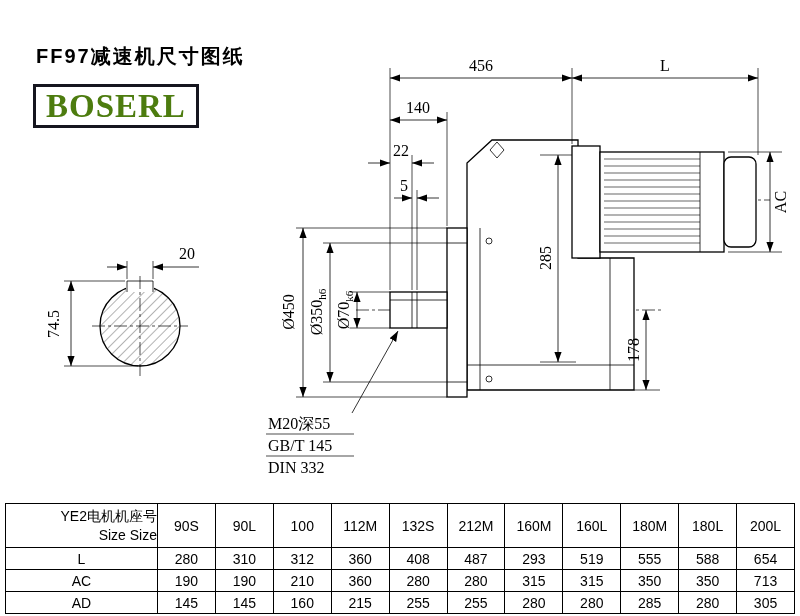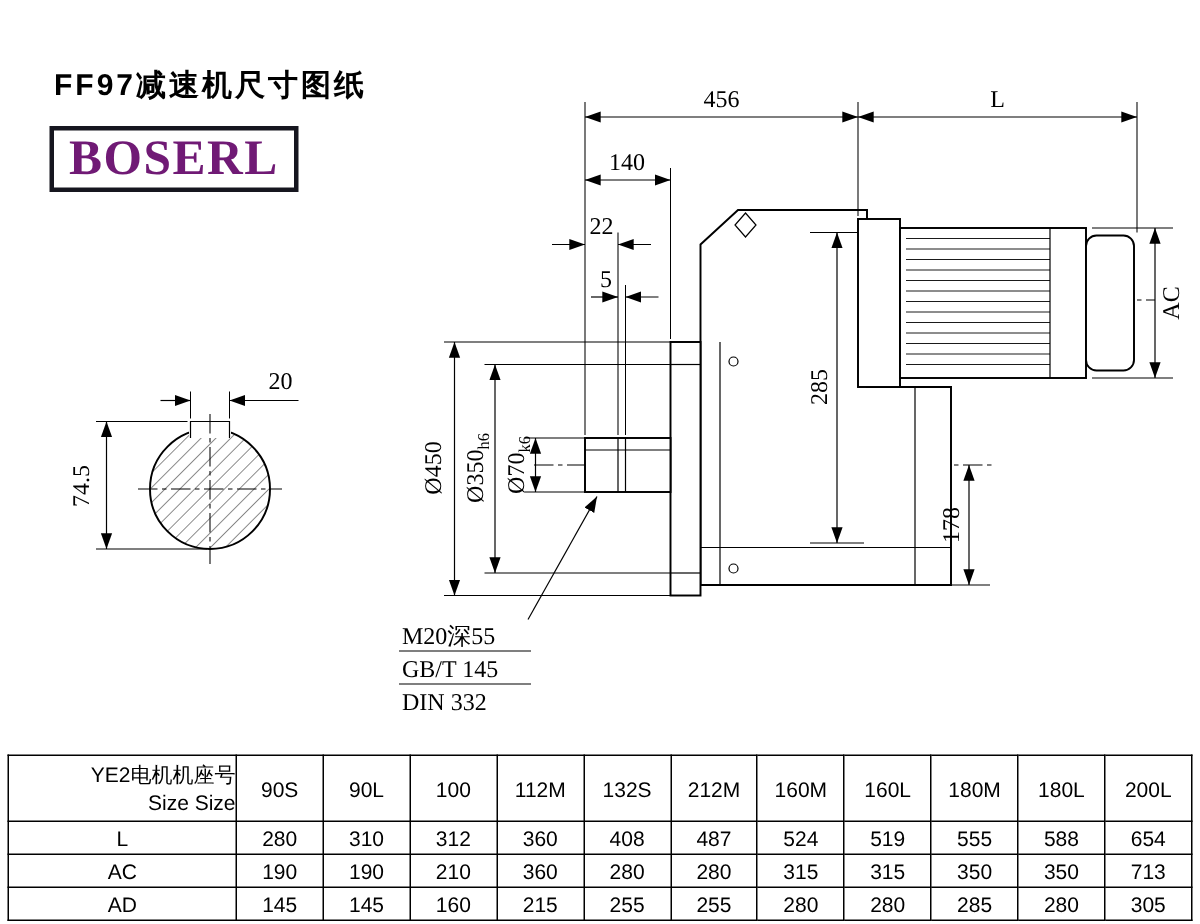--- a/index.html
+++ b/index.html
@@ -12,21 +12,21 @@
     font-size:20px; font-weight:bold; letter-spacing:2px;
     font-family:"Liberation Sans", sans-serif;
     margin-top:31px;
   }
   .logo-box {
     position:absolute; left:33px; top:84px; z-index:3;
     border:3px solid #16161f; background:#fff;
     padding:1px 10px;
     font-family:"Liberation Serif","DejaVu Serif", serif;
     font-weight:bold; font-size:33px; line-height:1.1;
-    color:#701a75; letter-spacing:1px;
+    color:#4d7c0f; letter-spacing:1px;
   }
 
   svg.drawing { position:absolute; left:0; top:0; z-index:1; }
 
   
   .ol  { fill:#fff; stroke:#000; stroke-width:1.3; }
   .tl  { fill:none; stroke:#000; stroke-width:0.8; }
   .fin { fill:none; stroke:#000; stroke-width:0.6; }
   .ext { stroke:#000; stroke-width:0.7; fill:none; }
   .dim { stroke:#000; stroke-width:0.8; fill:none; marker-start:url(#arr); marker-end:url(#arr); }
@@ -234,21 +234,21 @@
         <th>200L</th>
       </tr>
       <tr>
         <td>L</td>
         <td>280</td>
         <td>310</td>
         <td>312</td>
         <td>360</td>
         <td>408</td>
         <td>487</td>
-        <td>524</td>
+        <td>293</td>
         <td>519</td>
         <td>555</td>
         <td>588</td>
         <td>654</td>
       </tr>
       <tr>
         <td>AC</td>
         <td>190</td>
         <td>190</td>
         <td>210</td>

